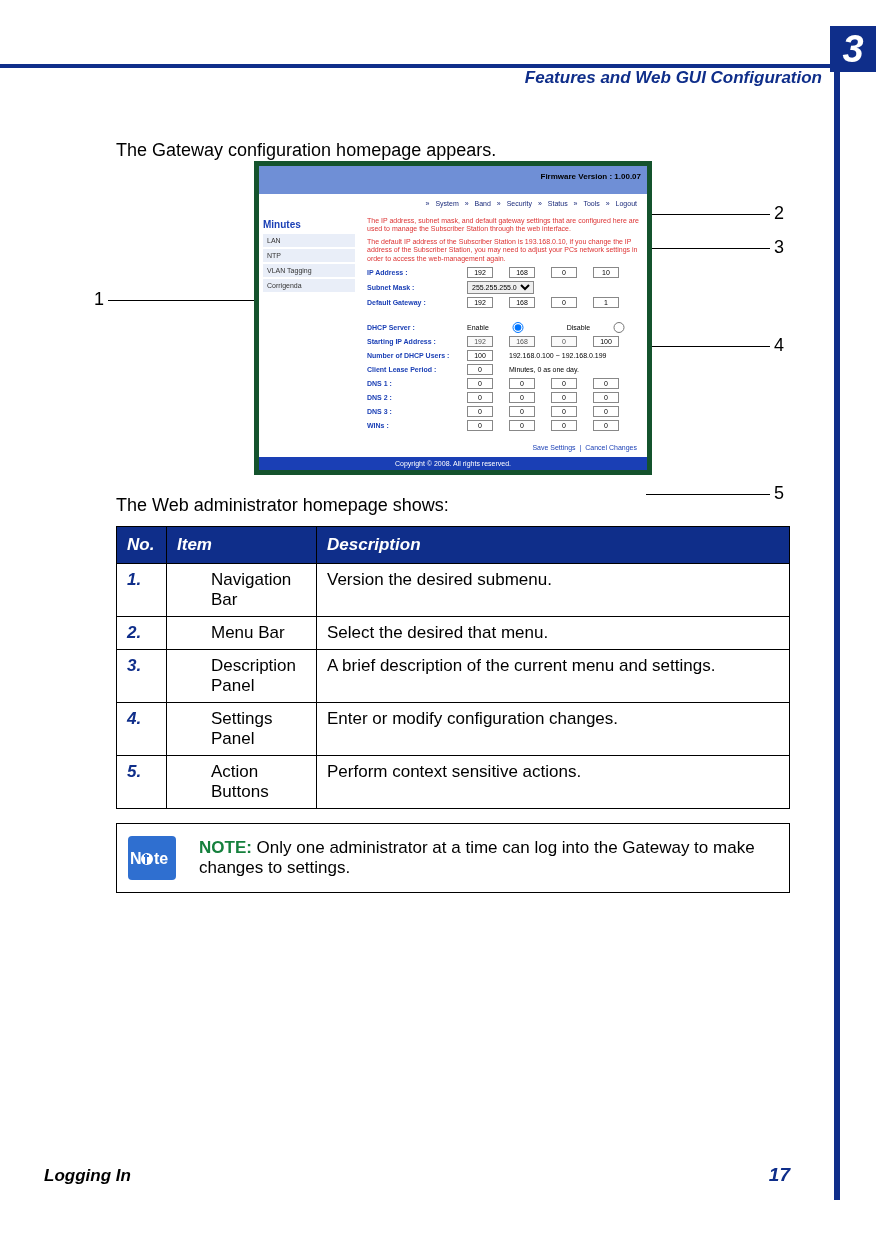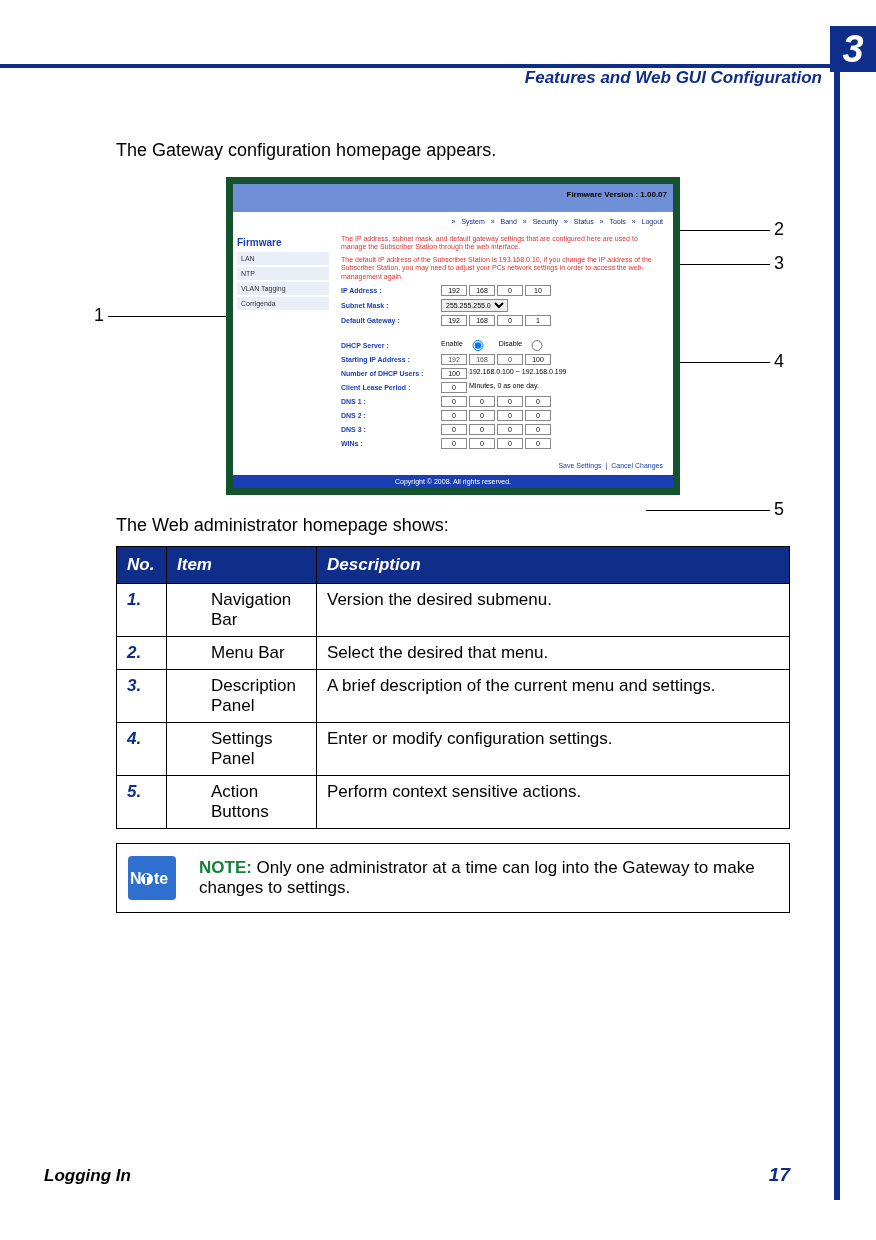--- a/index.html
+++ b/index.html
@@ -19,38 +19,38 @@
     background: #0f2e8a; color: #fff; font-style: italic; font-weight: bold;
     font-size: 38px; display: flex; align-items: center; justify-content: center;
   }
   .top-band .chapter-title {
     position: absolute; right: 54px; top: 42px; color: #0f2e8a;
     font-weight: bold; font-style: italic; font-size: 17px;
   }
   .right-border { position: absolute; right: 36px; top: 68px; bottom: 40px; width: 6px; background: #0f2e8a; }
 
   .content { position: absolute; left: 116px; right: 86px; top: 140px; }
-  .lead { font-size: 18px; margin-bottom: 16px; }
+  .lead { font-size: 18px; }
 
   
   .shot-wrap { position: relative; margin: 0 auto 20px auto; width: 670px; }
-  .shot { position: relative; margin: 0 auto; width: 454px; border: 7px solid #14532d; background: #fff; font-size: 8px; }
+  .shot { position: relative; margin: 0 auto; width: 398px; border: 5px solid #14532d; background: #fff; font-size: 8px; }
   .shot .topbar { background: #6f8fd6; height: 28px; position: relative; }
   .shot .topbar .fw { position: absolute; right: 6px; top: 6px; color: #000; font-weight: bold; font-size: 8px; }
   .shot .menubar { text-align: right; padding: 6px 10px; color: #1a2a7a; font-size: 7px; }
   .shot .menubar span { margin-left: 4px; }
   .shot .body { display: flex; }
   .shot .side { width: 100px; padding: 6px 4px; }
   .shot .side .title { color: #1a3fb5; font-weight: bold; font-size: 10px; margin-bottom: 4px; }
   .shot .side .item { background: #e9eef8; padding: 3px 4px; margin-bottom: 2px; color: #333; font-size: 7px; }
   .shot .main { flex: 1; padding: 4px 8px; }
   .shot .desc { color: #d33; font-size: 7px; line-height: 1.2; margin-bottom: 4px; }
   .shot .row { display: flex; align-items: center; margin: 3px 0; }
   .shot .row .lbl { width: 100px; color: #1a3fb5; font-weight: bold; font-size: 7px; }
-  .shot .row .val { display: flex; gap: 2px; font-size: 7px; align-items: flex-start; }
+  .shot .row .val { display: flex; gap: 16px; font-size: 7px; align-items: center; }
   .shot .row .val input { width: 26px; height: 11px; font-size: 7px; text-align: center; border: 1px solid #888; }
   .shot .row .val select { height: 13px; font-size: 7px; border: 1px solid #888; }
   .shot .actions { text-align: right; padding: 6px 10px; font-size: 7px; color: #1a3fb5; }
   .shot .footer { background: #1a3fb5; color: #fff; text-align: center; font-size: 7px; padding: 3px; }
 
   
   .callout { position: absolute; font-size: 18px; }
   .callout .line { position: absolute; background: #000; }
   .c1 { left: -24px; top: 128px; }
   .c1 .line { left: 14px; top: 11px; width: 148px; height: 1px; }
@@ -111,21 +111,21 @@
       <div class="menubar">
         <span>» <span>System</span></span>
         <span>» <span>Band</span></span>
         <span>» <span>Security</span></span>
         <span>» <span>Status</span></span>
         <span>» <span>Tools</span></span>
         <span>» <span>Logout</span></span>
       </div>
       <div class="body">
         <div class="side">
-          <div class="title">Firmware</div>
+          <div class="title">Minutes</div>
           <div class="item">LAN</div>
           <div class="item">NTP</div>
           <div class="item">VLAN Tagging</div>
           <div class="item">Corrigenda</div>
         </div>
         <div class="main">
           <div class="desc">The IP address, subnet mask, and default gateway settings that are configured here are used to manage the Subscriber Station through the web interface.</div>
           <div class="desc">The default IP address of the Subscriber Station is 193.168.0.10, if you change the IP address of the Subscriber Station, you may need to adjust your PCs network settings in order to access the web-management again.</div>
 
           <div class="row">
@@ -253,21 +253,21 @@
       <td>Select the desired that menu.</td>
     </tr>
     <tr>
       <td class="no">3.</td>
       <td class="item">Description Panel</td>
       <td>A brief description of the current menu and settings.</td>
     </tr>
     <tr>
       <td class="no">4.</td>
       <td class="item">Settings Panel</td>
-      <td>Enter or modify configuration settings.</td>
+      <td>Enter or modify configuration changes.</td>
     </tr>
     <tr>
       <td class="no">5.</td>
       <td class="item">Action Buttons</td>
       <td>Perform context sensitive actions.</td>
     </tr>
   </tbody>
     </table>
 
   <div class="note-box">

